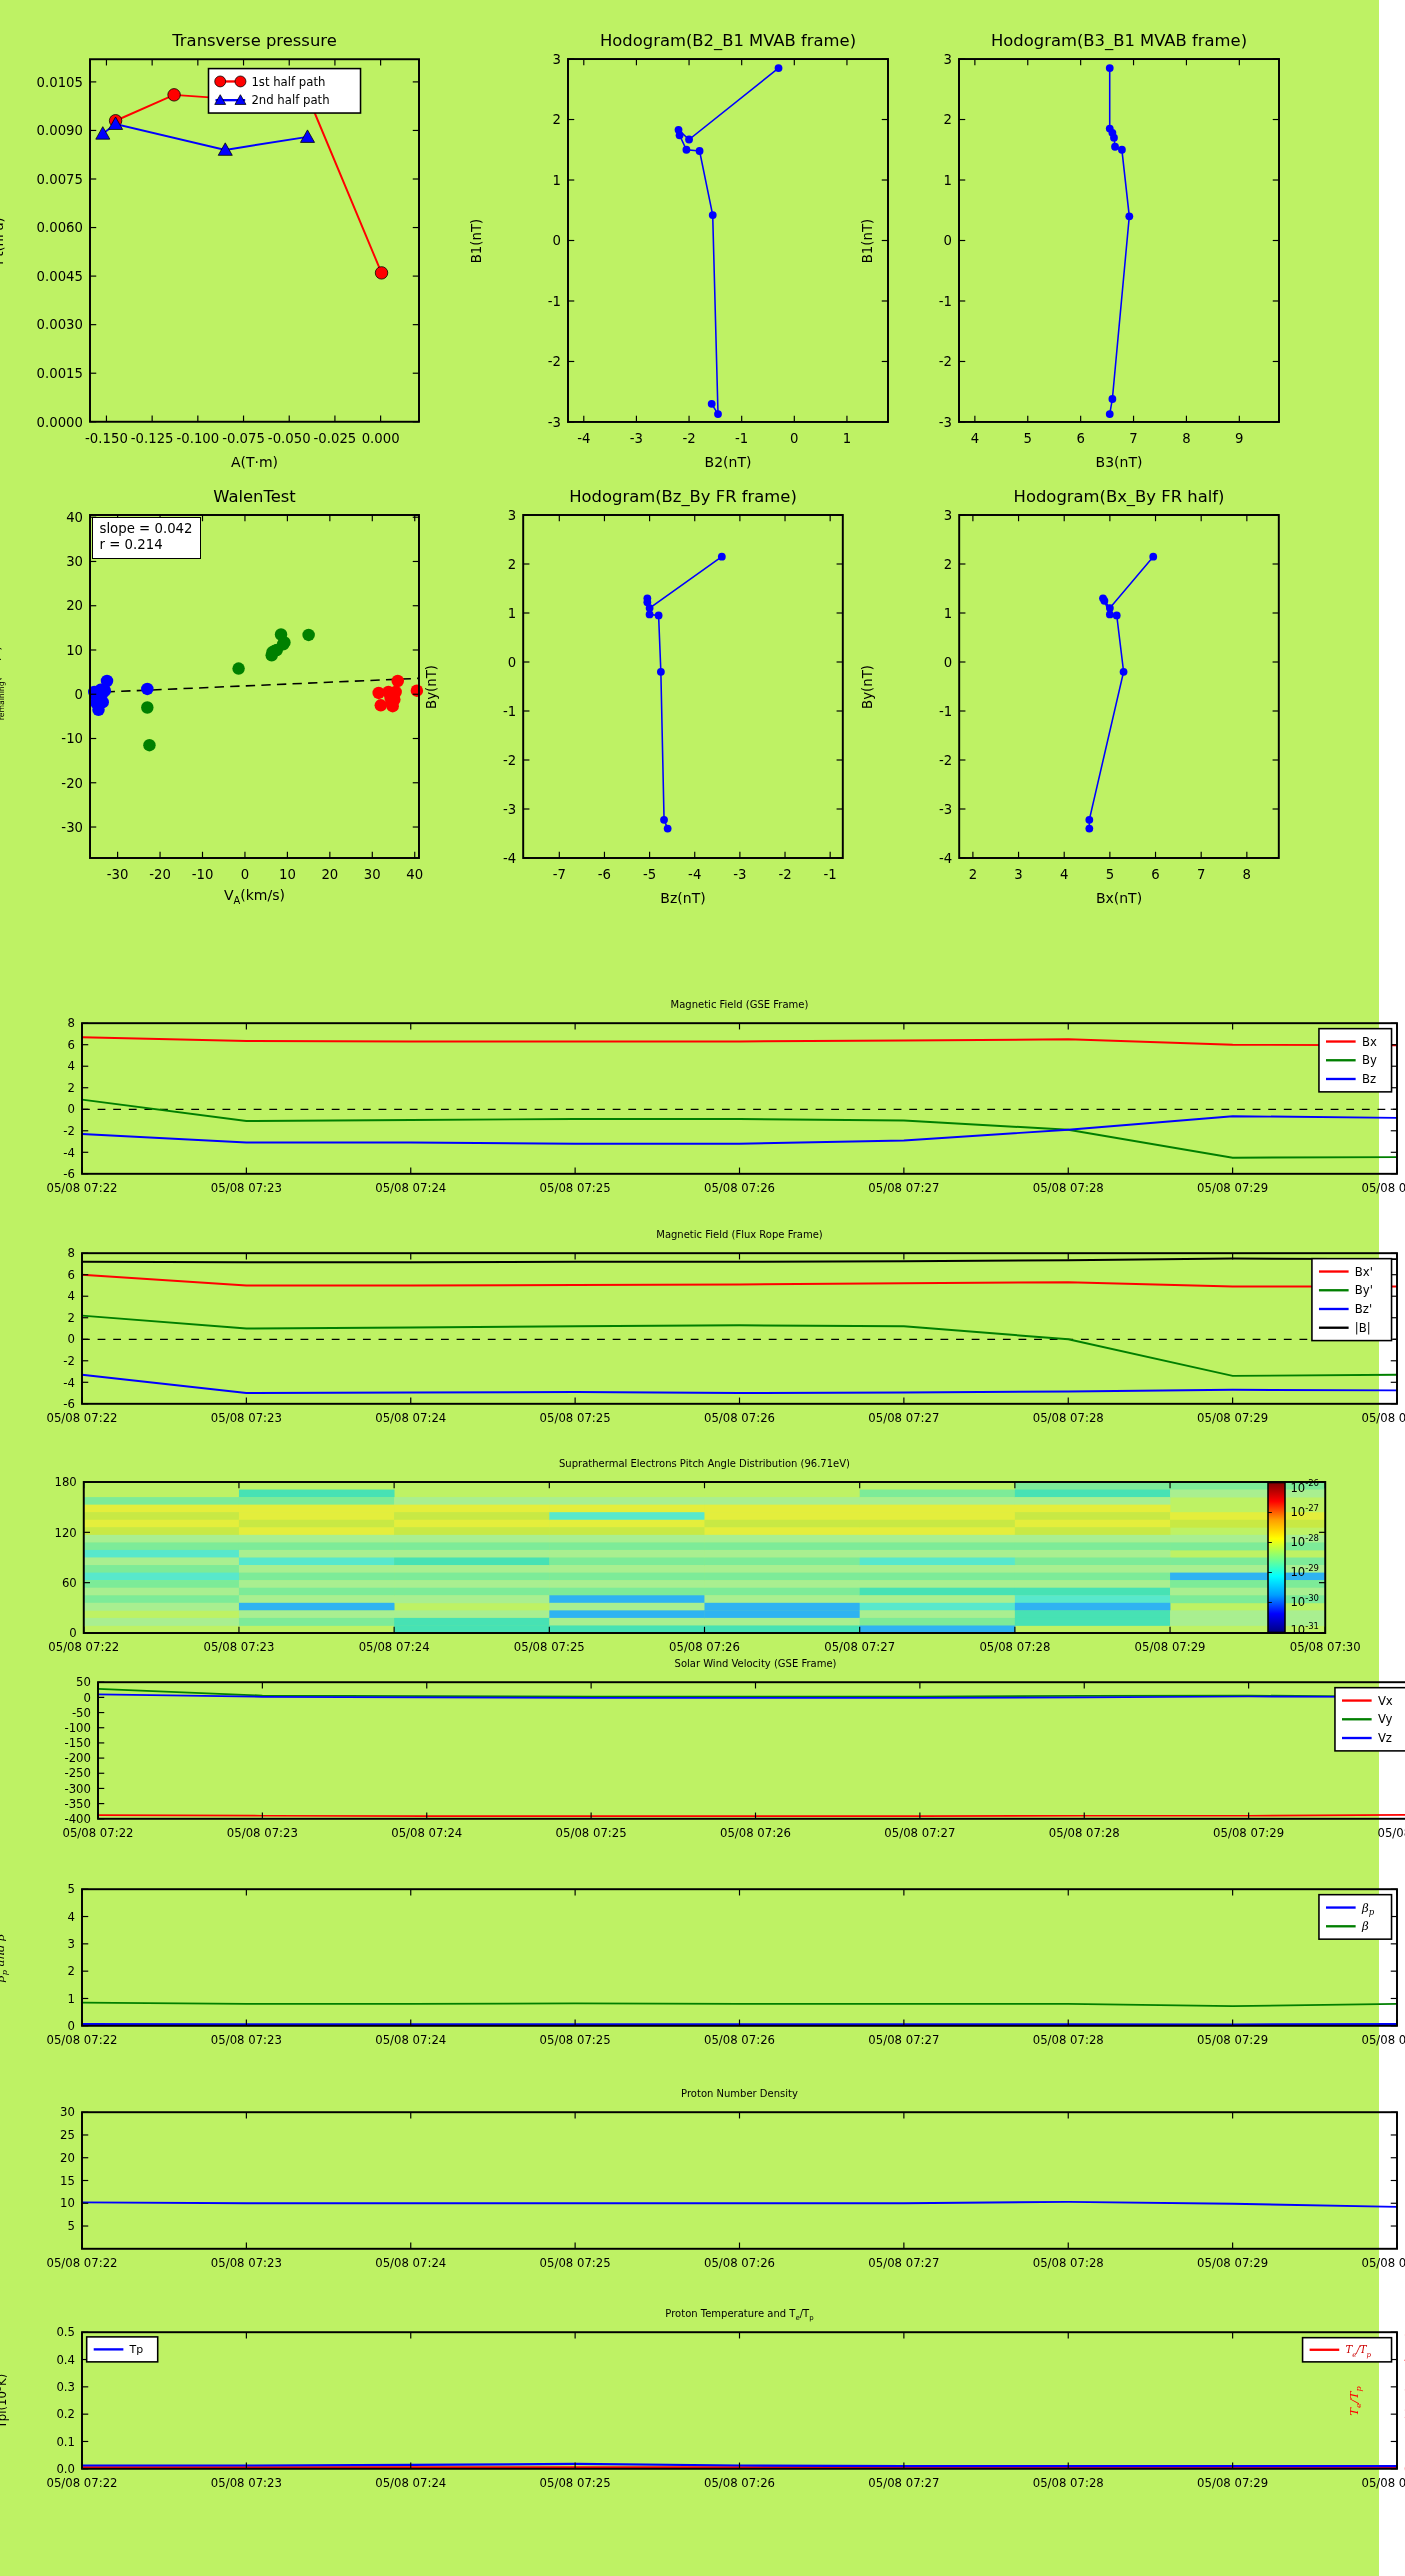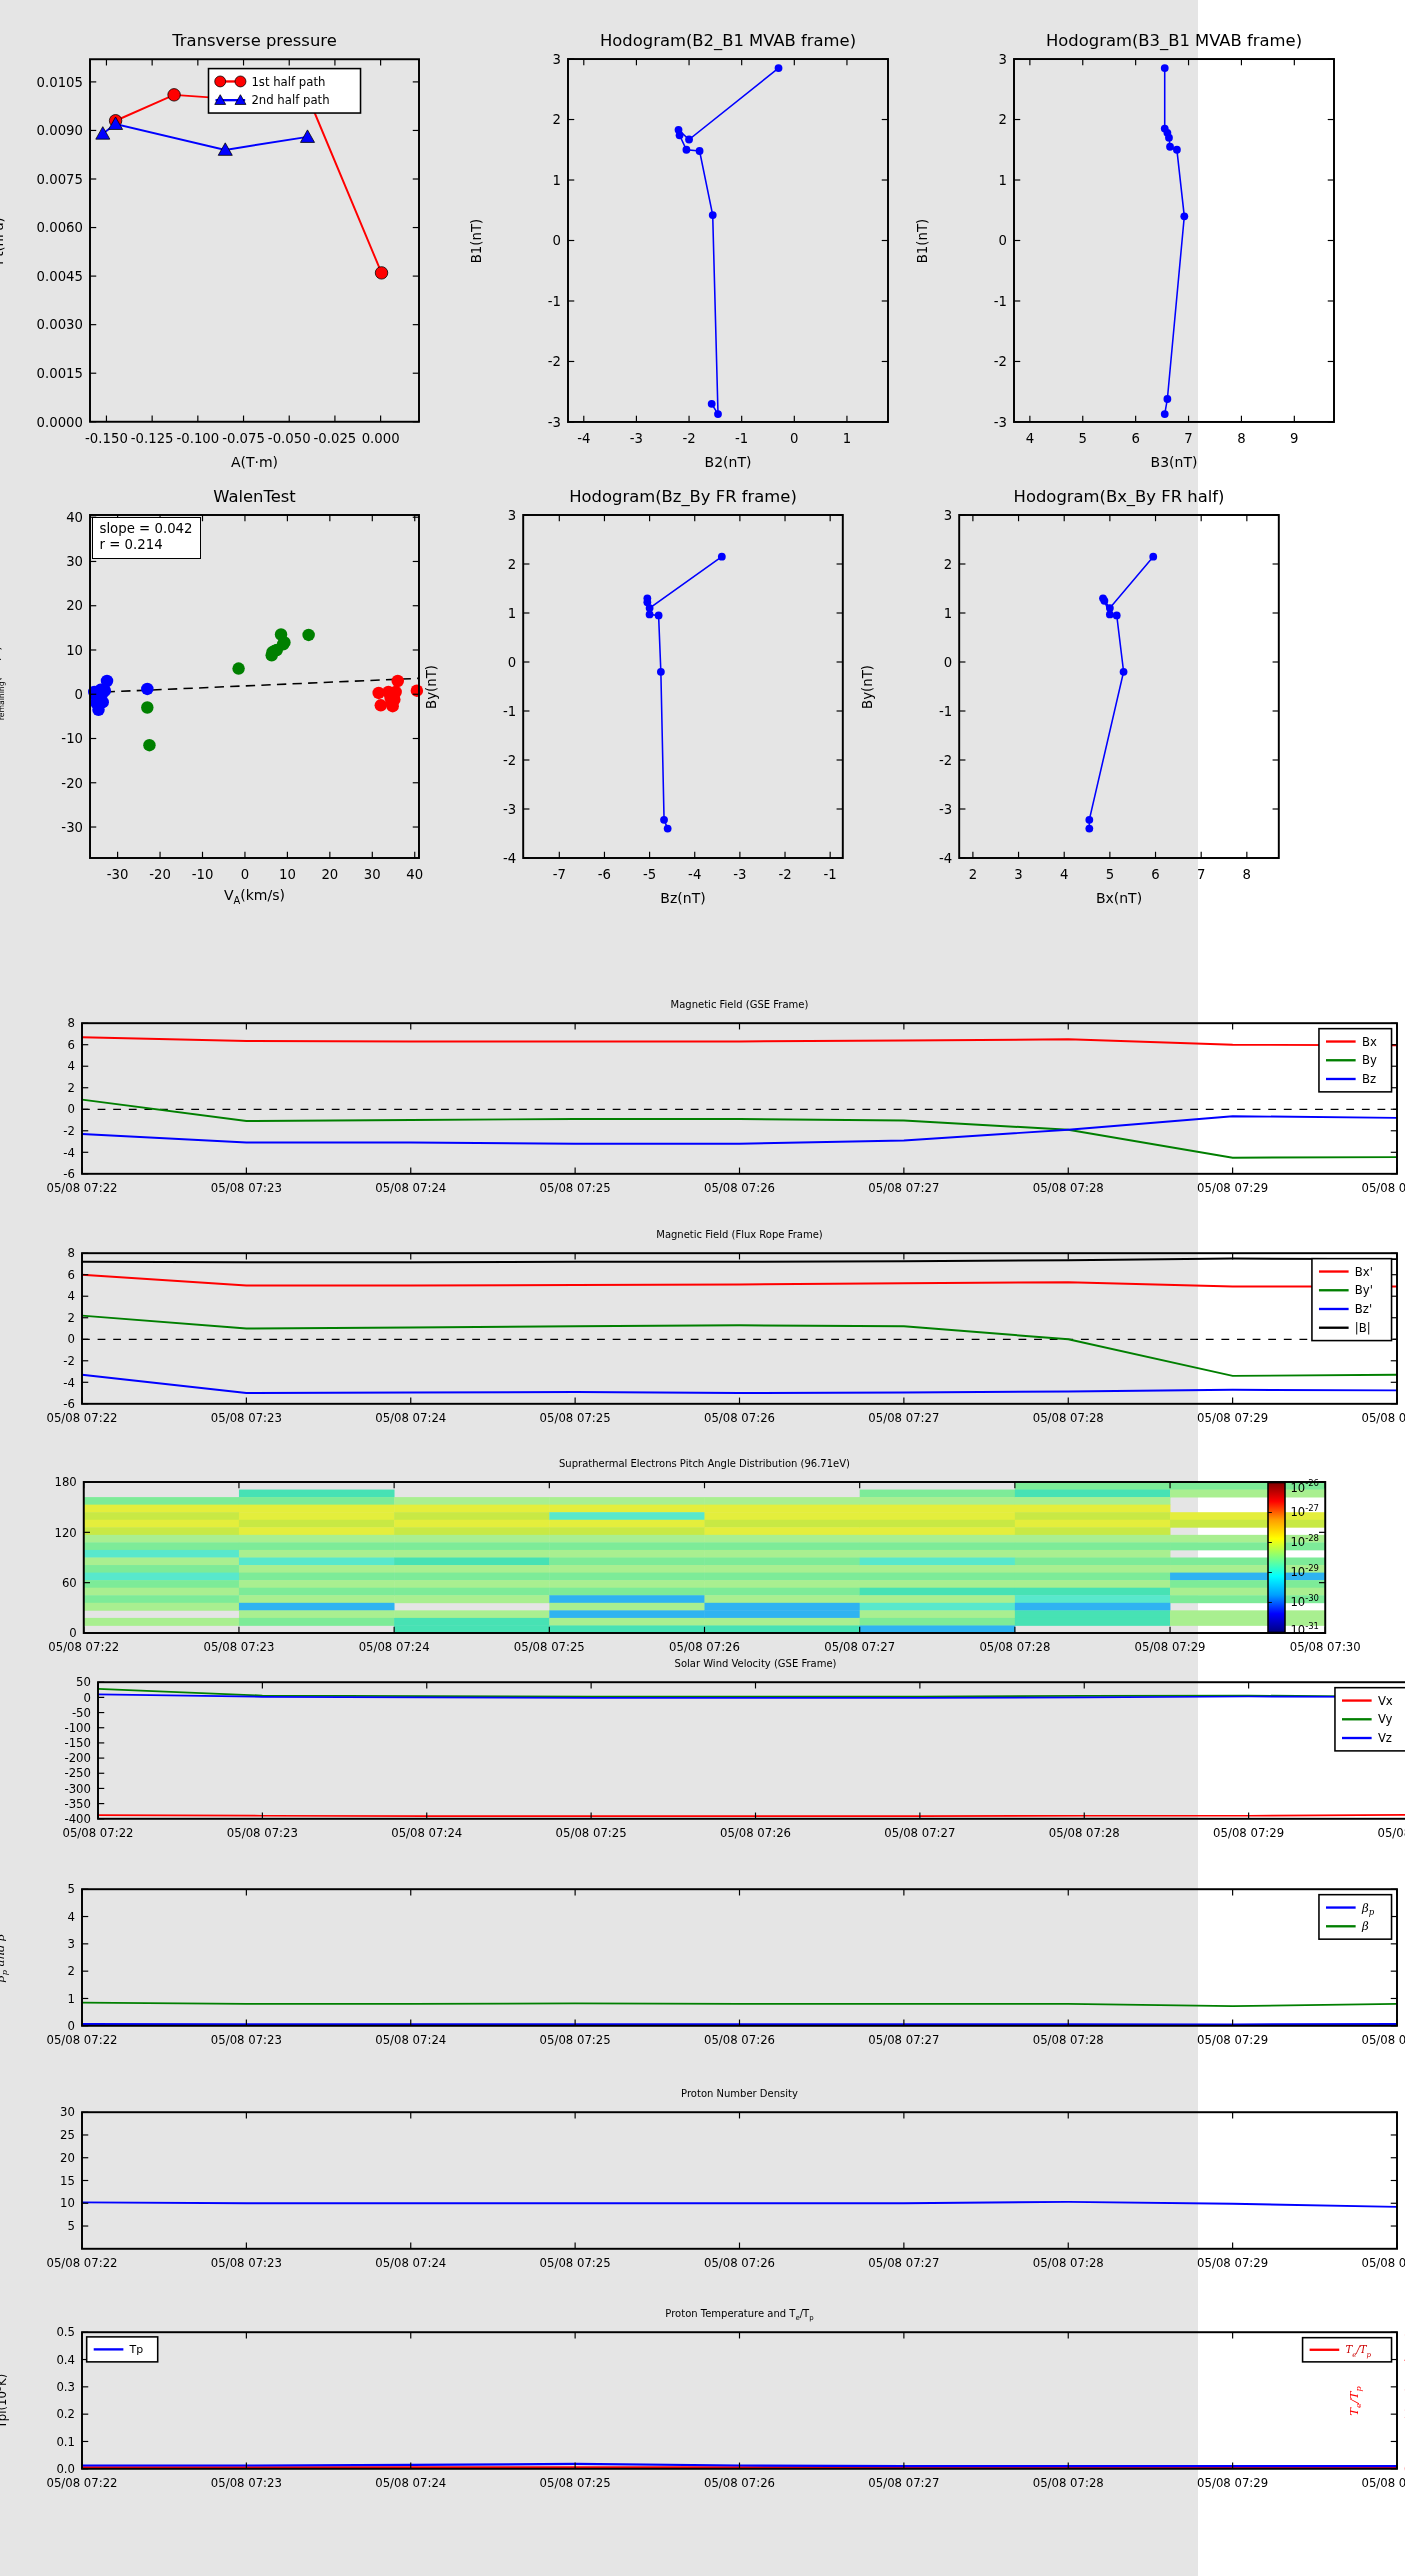--- a/index.html
+++ b/index.html
@@ -1,16 +1,16 @@
 <!DOCTYPE html>
 <html style="font-size:12.5px"><head>
 <meta charset="utf-8">
 <style>
   html,body{margin:0;padding:0;background:#fff;}
-  #figure{position:relative;width:1198px;height:2576px;background:#e5e5e5;
+  #figure{position:relative;width:1379px;height:2576px;background:#bef264;
           font-family:"DejaVu Sans",sans-serif;color:#000;}
   .panel{position:absolute;}
   svg.plot{position:absolute;left:0;top:0;overflow:visible;display:block;}
   .ptitle{position:absolute;left:-47px;right:-47px;top:-28px;text-align:center;
           font-size:16.4px;white-space:nowrap;}
   .ttitle{position:absolute;left:0;right:0;top:-24px;text-align:center;font-size:10px;white-space:nowrap;}
   .xlab{position:absolute;left:0;right:0;bottom:-48px;text-align:center;font-size:14px;}
   .ylab{position:absolute;left:-92px;top:50%;width:172px;text-align:center;font-size:13.3px;
         transform:translate(-50%,-50%) rotate(-90deg);white-space:nowrap;}
   .ylab.small{font-size:11px;}
@@ -154,21 +154,21 @@
         <text x="-9" y="161.12" font-size="17" fill="#000" text-anchor="end" font-family="&quot;DejaVu Sans&quot;,sans-serif"><tspan dy="0">1</tspan></text>
         <line x1="0" y1="77.5" x2="8" y2="77.5" stroke="#000" stroke-width="1.5"></line>
         <line x1="410" y1="77.5" x2="402" y2="77.5" stroke="#000" stroke-width="1.5"></line>
         <text x="-9" y="83.62" font-size="17" fill="#000" text-anchor="end" font-family="&quot;DejaVu Sans&quot;,sans-serif"><tspan dy="0">2</tspan></text>
         <line x1="0" y1="0" x2="8" y2="0" stroke="#000" stroke-width="1.5"></line>
         <line x1="410" y1="0" x2="402" y2="0" stroke="#000" stroke-width="1.5"></line>
         <text x="-9" y="6.12" font-size="17" fill="#000" text-anchor="end" font-family="&quot;DejaVu Sans&quot;,sans-serif"><tspan dy="0">3</tspan></text>
       </svg>
   </div>
 
-  <div class="panel" id="p3" style="left:1014px;top:59px;width:320px;height:363px;">
+  <div class="panel" id="p3" style="left:959px;top:59px;width:320px;height:363px;">
     <div class="ptitle">Hodogram(B3_B1 MVAB frame)</div>
     <div class="ylab">B1(nT)</div>
     <div class="xlab">B3(nT)</div>
     <svg class="plot" width="320" height="363" viewBox="0 0 410 465">
         <path d="M193.1,11.6 L193.1,89.1 L196.5,94.5 L198.6,100.8 L199.9,112.4 L208.7,116.3 L218.2,201.5 L196.5,435.6 L193.1,454.9" fill="none" stroke="#0000ff" stroke-width="2"></path>
         <circle cx="193.14049586776858" cy="11.625" r="5" fill="#0000ff"></circle>
         <circle cx="193.14049586776858" cy="89.12500000000006" r="5" fill="#0000ff"></circle>
         <circle cx="196.52892561983467" cy="94.54999999999995" r="5" fill="#0000ff"></circle>
         <circle cx="198.56198347107437" cy="100.75" r="5" fill="#0000ff"></circle>
         <circle cx="199.91735537190084" cy="112.375" r="5" fill="#0000ff"></circle>

